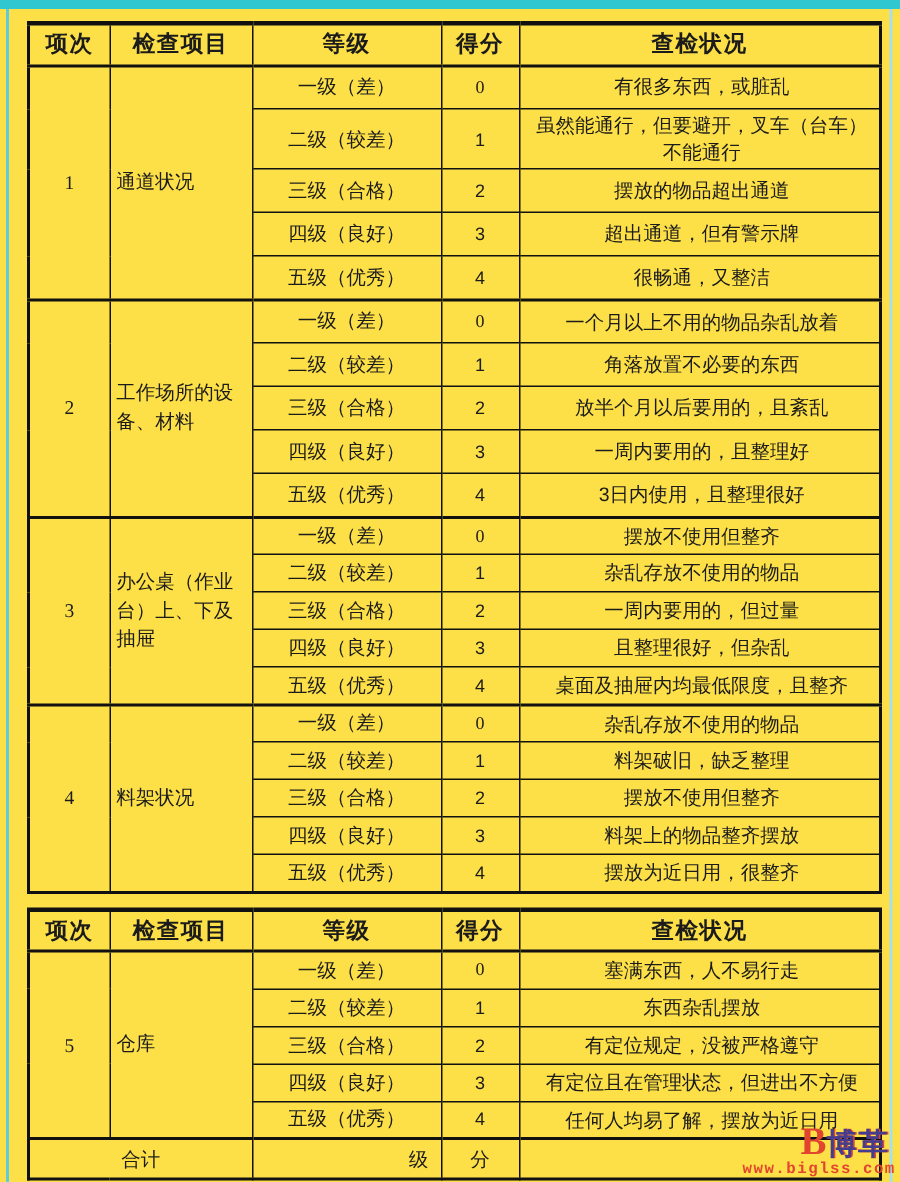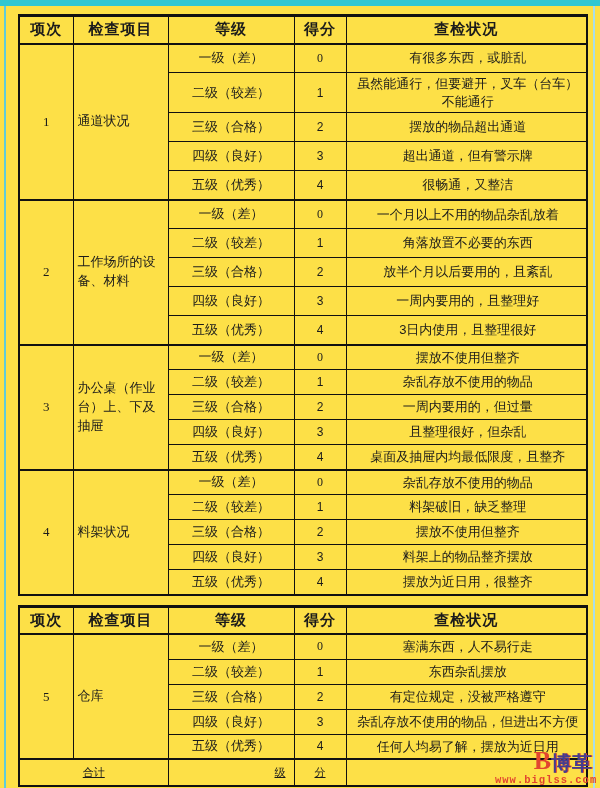--- a/index.html
+++ b/index.html
@@ -46,21 +46,21 @@
   td.no    { text-align: center; font-size: 13px; }
   td.item  { text-align: left; font-size: 13px; padding: 12px 4px; line-height: 1.45; }
   td.grade { text-align: center; font-size: 13px; }
   td.score { text-align: center; font-size: 12px; }
   td.status{ text-align: center; font-size: 13px; padding: 2px 4px 2px 7px; line-height: 1.35; }
 
   tr.rh29 td { height: 29px; }
   tr.rh25 td { height: 25px; }
   tr.sec-top td { border-top: 2px solid #111; font-family: Liberation Serif, serif; }
 
-  tr.footer-row td { height: 27px; border-top: 2px solid #111; font-size: 11px; text-decoration: underline; }
+  tr.footer-row td { height: 27px; border-top: 2px solid #111; font-size: 13px; }
   td.f-total { text-align: center; }
   td.f-grade { text-align: right; padding-right: 8px; }
   td.f-score { text-align: center; }
 
   .tbl-gap { height: 9px; }
 
   .logo {
     position: absolute;
     right: 7px; bottom: 3px;
     width: 98px;
@@ -267,21 +267,21 @@
         <td class="status">东西杂乱摆放</td>
       </tr>
       <tr class="rh25">
         <td class="grade">三级（合格）</td>
         <td class="score">2</td>
         <td class="status">有定位规定，没被严格遵守</td>
       </tr>
       <tr class="rh25">
         <td class="grade">四级（良好）</td>
         <td class="score">3</td>
-        <td class="status">杂乱存放不使用的物品，但进出不方便</td>
+        <td class="status">有定位且在管理状态，但进出不方便</td>
       </tr>
       <tr class="rh25">
         <td class="grade">五级（优秀）</td>
         <td class="score">4</td>
         <td class="status">任何人均易了解，摆放为近日用</td>
       </tr>
 
       <tr class="footer-row">
         <td class="f-total" colspan="2">合计</td>
         <td class="f-grade">级</td>

